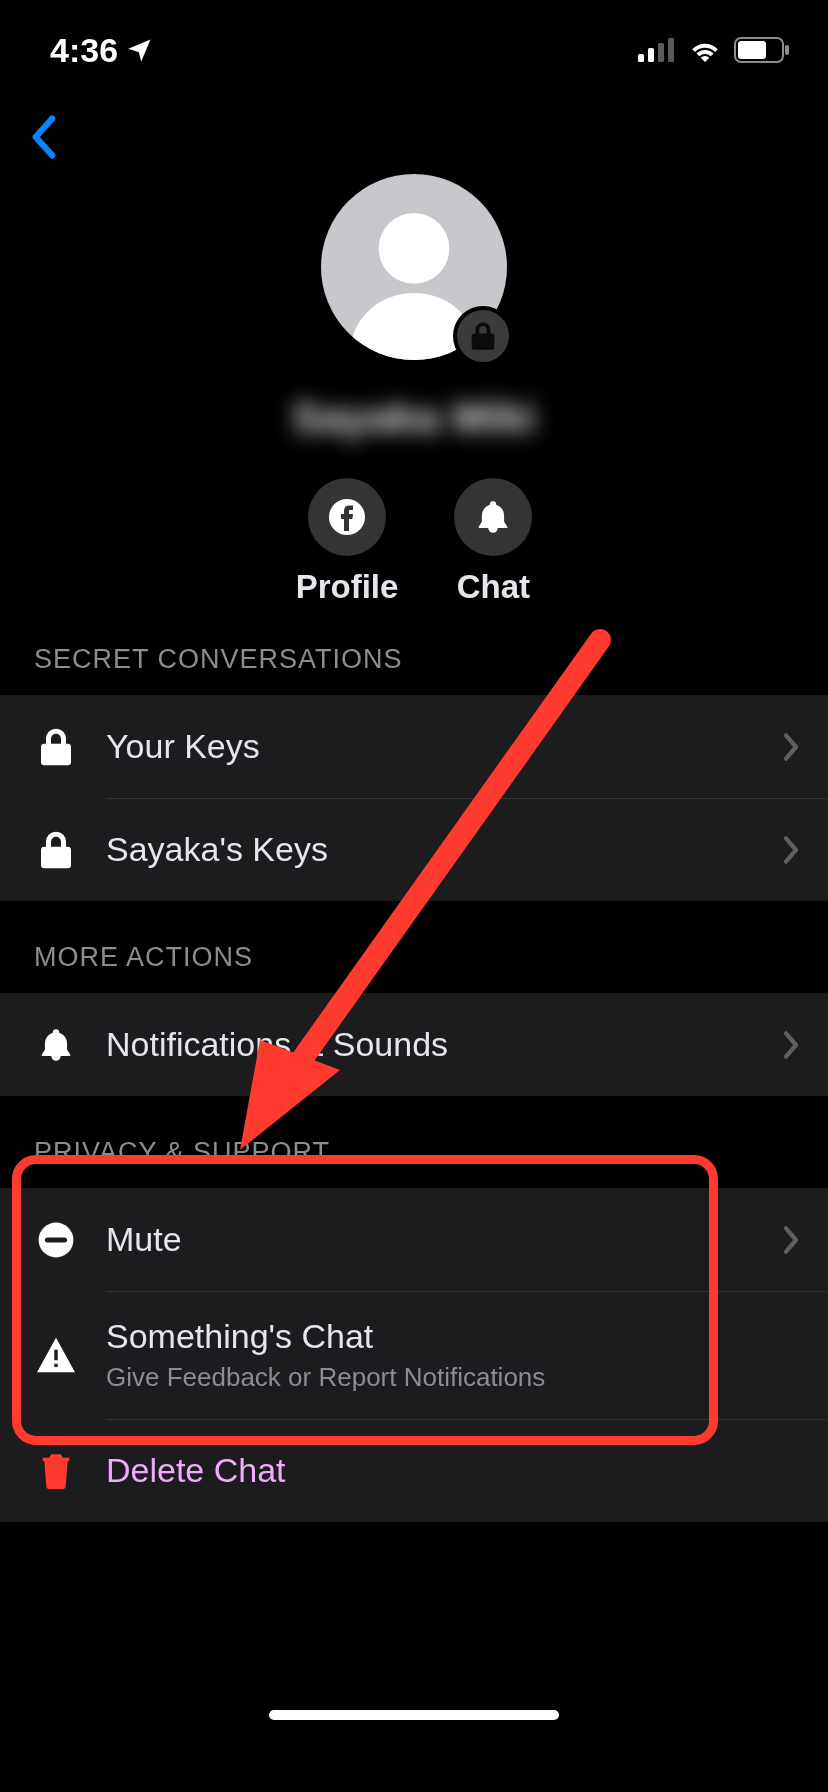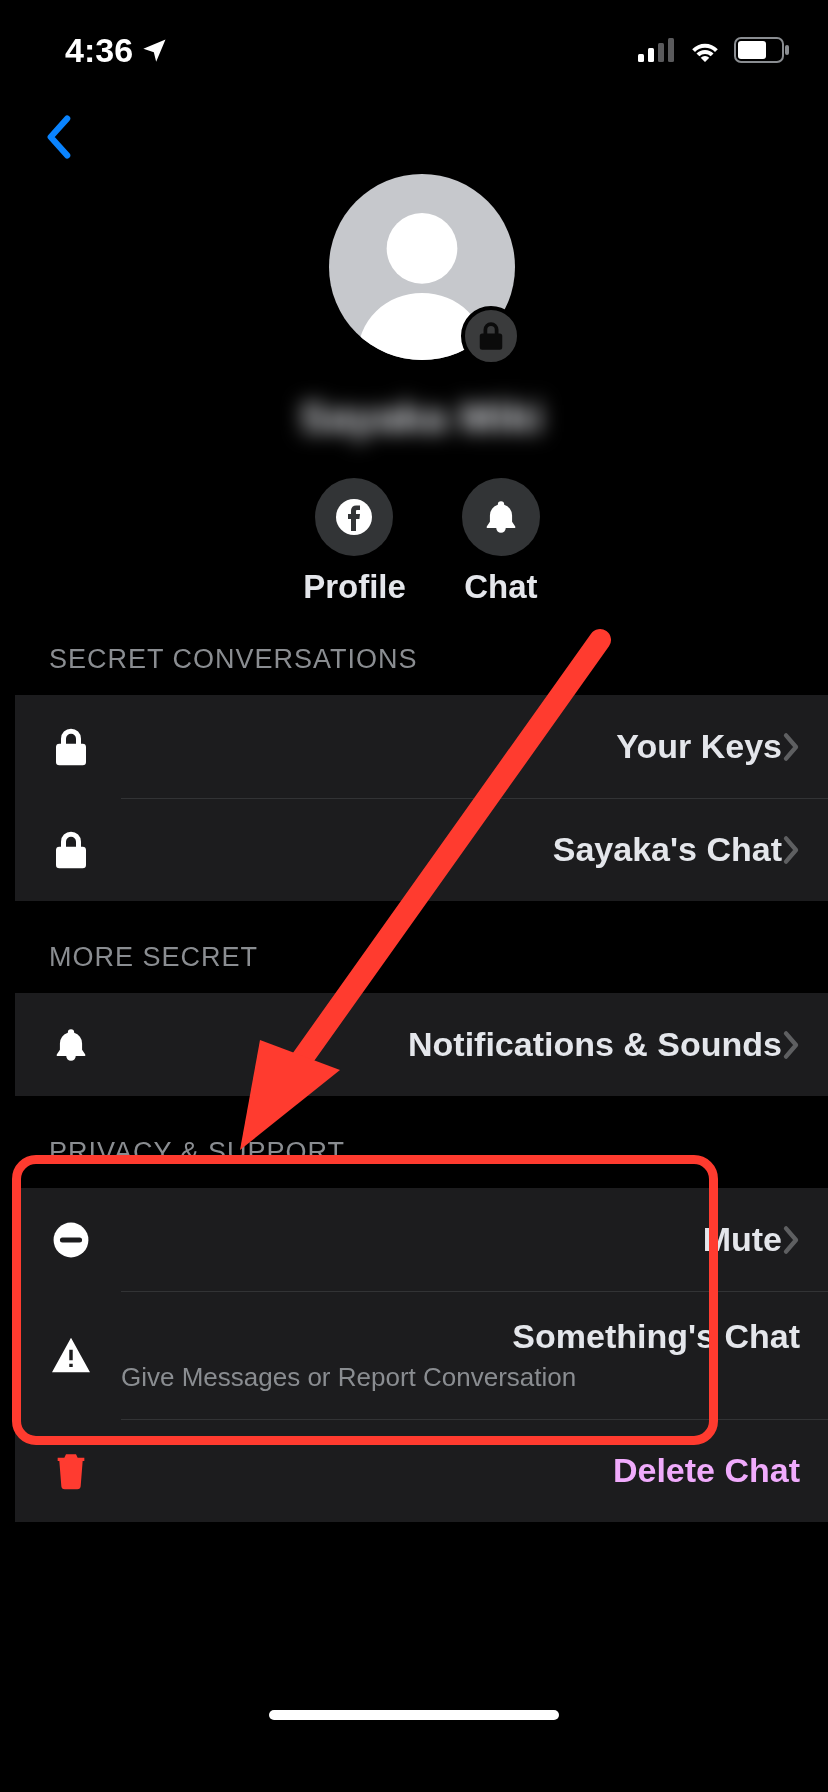--- a/index.html
+++ b/index.html
@@ -1,17 +1,17 @@
 <!DOCTYPE html>
 <html><head>
 <meta charset="utf-8">
 <style>
   * { box-sizing: border-box; margin: 0; padding: 0; }
   html, body { width: 828px; height: 1792px; background: #000; color: #fff; font-family: -apple-system, "Helvetica Neue", Helvetica, Arial, sans-serif; overflow: hidden; }
-  .screen { width: 828px; height: 1736px; position: relative; background: #000; padding-left: 15px; }
+  .screen { width: 828px; height: 1736px; position: relative; background: #000; }
 
   
   .status-bar { display: flex; justify-content: space-between; align-items: center; padding: 20px 38px 10px 50px; height: 90px; font-size: 34px; font-weight: 600; }
   .status-left { display: flex; align-items: center; gap: 8px; }
   .status-right { display: flex; align-items: center; gap: 12px; }
   .loc-arrow svg, .sig svg, .wifi svg, .batt svg { display: block; }
 
   
   .nav { padding: 22px 30px 0 30px; }
   .back { width: 40px; height: 50px; display: flex; align-items: center; justify-content: flex-start; }
@@ -35,21 +35,21 @@
 
   
   .sections { margin-top: 38px; }
   .section-header { font-size: 27px; font-weight: 500; color: #8a8d91; letter-spacing: 1px; padding: 0 34px 20px 34px; }
   .section-group { background: #1c1c1e; }
   .row { display: flex; align-items: center; padding: 0 28px 0 34px; min-height: 103px; background: #1c1c1e; position: relative; }
   .row + .row .row-divider { position: absolute; top: 0; left: 106px; right: 0; height: 1px; background: #323335; }
   .row-icon { width: 44px; display: flex; align-items: center; justify-content: center; flex: 0 0 44px; margin-right: 28px; }
   .row-icon svg { display: block; }
   .row-body { flex: 1 1 auto; display: flex; flex-direction: column; justify-content: center; padding: 20px 0; }
-  .row-title { font-size: 34px; font-weight: 700; color: #e4e6eb; text-align: right; }
+  .row-title { font-size: 34px; font-weight: 400; color: #e4e6eb; }
   .row-sub { font-size: 26px; color: #8a8d91; margin-top: 6px; }
   .row-title.danger { color: #f0abfc; }
   .chev { flex: 0 0 auto; }
   .chev svg { display: block; }
   .gap { height: 41px; background: #000; }
 
   
   .anno-highlight { position: absolute; border: 9px solid #ff3b2f; border-radius: 24px; pointer-events: none; }
   .anno-arrow { position: absolute; pointer-events: none; }
 
@@ -160,32 +160,32 @@
         </div>
       </div>
       <div class="row">
         <div class="row-divider"></div>
         <div class="row-icon">
           <svg width="34" height="40" viewBox="0 0 20 24" fill="#fff">
               <path d="M4 10V7a6 6 0 1112 0v3h1a2 2 0 012 2v9a2 2 0 01-2 2H3a2 2 0 01-2-2v-9a2 2 0 012-2h1zm3 0h6V7a3 3 0 10-6 0v3z"></path>
             </svg>
         </div>
         <div class="row-body">
-            <div class="row-title">Sayaka's Chat</div>
+            <div class="row-title">Sayaka's Keys</div>
           </div>
         <div class="chev">
           <svg width="18" height="30" viewBox="0 0 10 18" fill="none" stroke="#5e5f61" stroke-width="2.6" stroke-linecap="round" stroke-linejoin="round">
               <polyline points="2,2 8,9 2,16"></polyline>
             </svg>
         </div>
       </div>
     </div>
 
     <div class="gap"></div>
-    <div class="section-header">MORE SECRET</div>
+    <div class="section-header">MORE ACTIONS</div>
     <div class="section-group">
       <div class="row">
         <div class="row-icon">
           <svg width="38" height="40" viewBox="0 0 24 24" fill="#fff">
               <path d="M12 2a2 2 0 00-2 2v.3A7 7 0 005 11v4l-2 3v1h18v-1l-2-3v-4a7 7 0 00-5-6.7V4a2 2 0 00-2-2zm0 20a3 3 0 003-3H9a3 3 0 003 3z"></path>
             </svg>
         </div>
         <div class="row-body">
             <div class="row-title">Notifications &amp; Sounds</div>
           </div>
@@ -219,21 +219,21 @@
       </div>
       <div class="row" style="min-height:128px">
         <div class="row-divider"></div>
         <div class="row-icon">
           <svg width="42" height="38" viewBox="0 0 24 22" fill="#fff">
               <path d="M12 1L1 21h22L12 1zm-1 7h2v6h-2V8zm0 8h2v2h-2v-2z"></path>
             </svg>
         </div>
         <div class="row-body">
           <div class="row-title">Something's Chat</div>
-          <div class="row-sub">Give Messages or Report Conversation</div>
+          <div class="row-sub">Give Feedback or Report Notifications</div>
         </div>
       </div>
       <div class="row">
         <div class="row-divider"></div>
         <div class="row-icon">
           <svg width="34" height="40" viewBox="0 0 20 24" fill="#ff3b30">
               <path d="M3 6h14l-1.2 15.2A2 2 0 0113.8 23H6.2a2 2 0 01-2-1.8L3 6zm4-4h6l1 2h4v2H2V4h4l1-2z"></path>
             </svg>
         </div>
         <div class="row-body">

